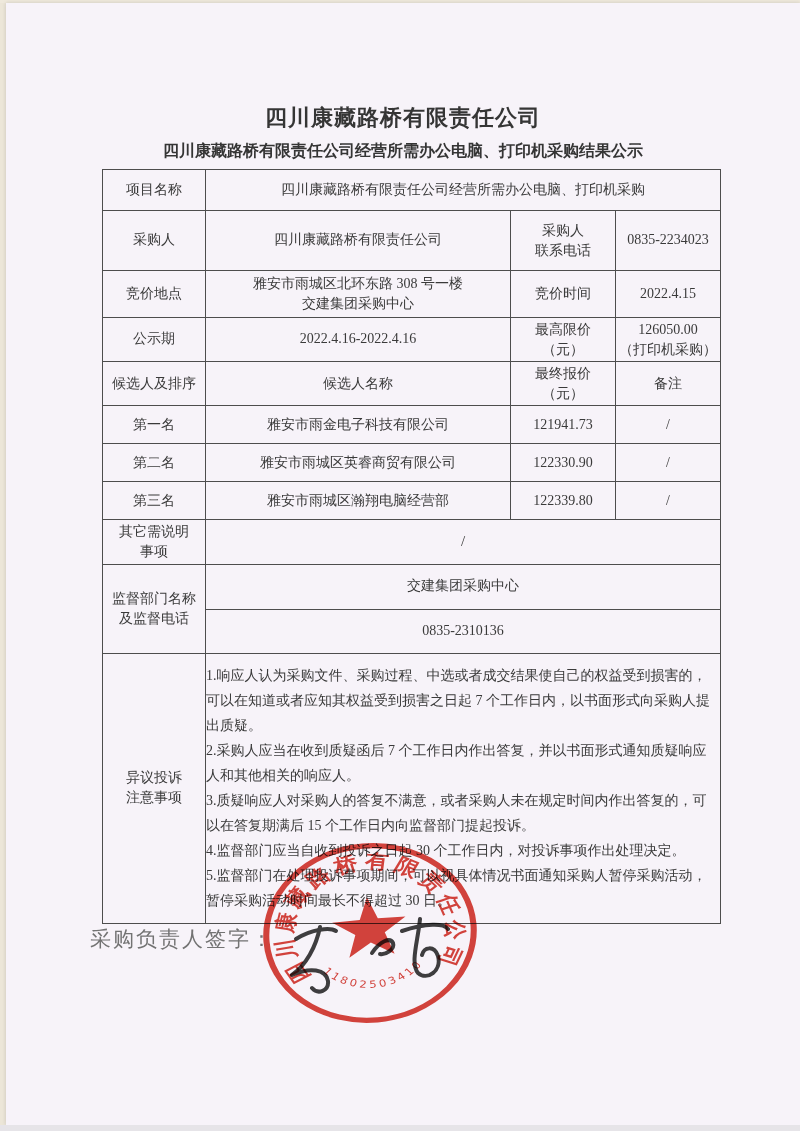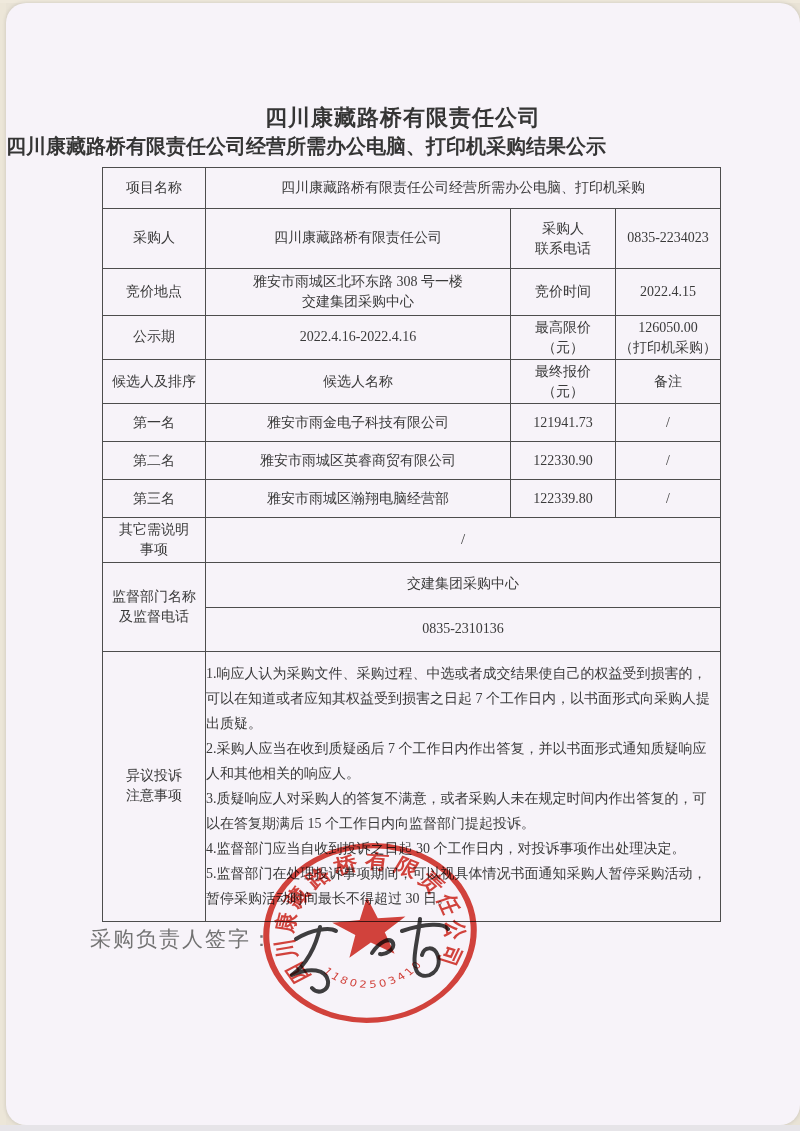--- a/index.html
+++ b/index.html
@@ -9,34 +9,33 @@
     font-family:"Liberation Serif","DejaVu Serif",serif;
     color:#383838;
     position:relative;
     overflow:hidden;
   }
   .paper {
     position:absolute; left:6px; top:3px;
     width:794px; height:1122px;
     background:#f7f3f9;
     box-shadow:0 0 4px rgba(0,0,0,.15);
-    border-radius:20px;
   }
   .doc-title {
     margin-top:100px;
     text-align:center;
     font-size:22px;
     font-weight:bold;
     letter-spacing:1px;
     color:#353535;
   }
   .doc-subtitle {
-    margin-top:0;
-    text-align:left;
-    font-size:20px;
+    margin-top:8px;
+    text-align:center;
+    font-size:16px;
     font-weight:bold;
     letter-spacing:0px;
     color:#353535;
   }
   table.main {
     margin:7px 0 0 96px;
     width:618px;
     border-collapse:collapse;
     table-layout:fixed;
     font-size:14px;

